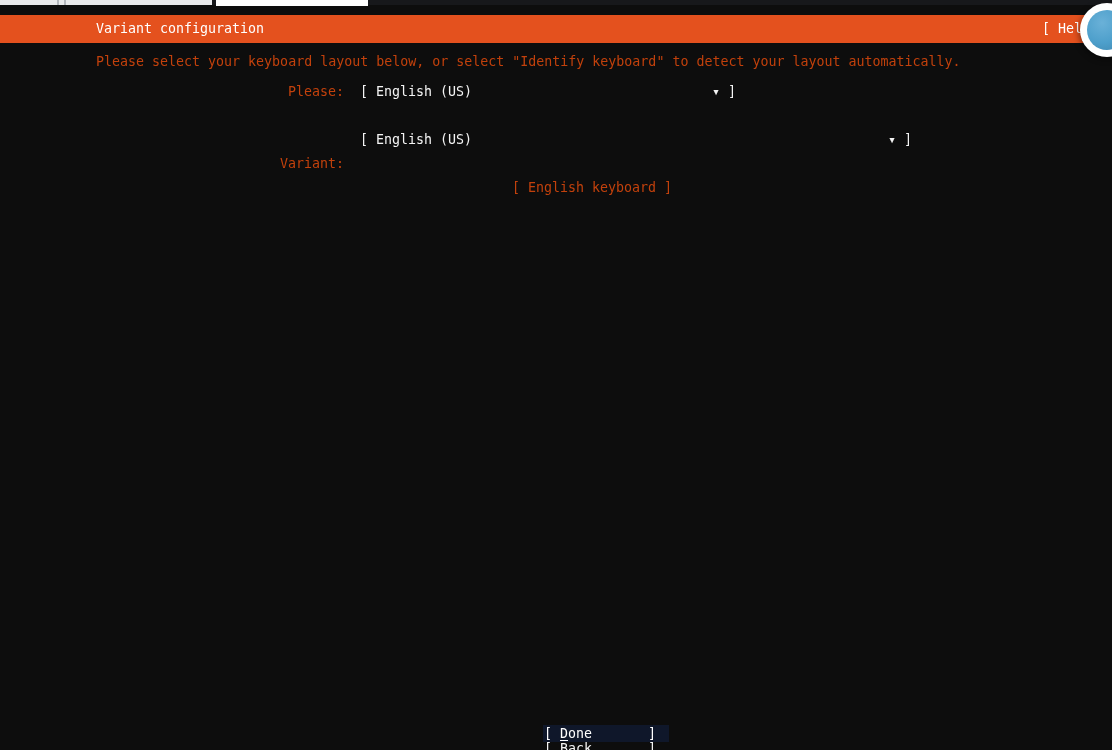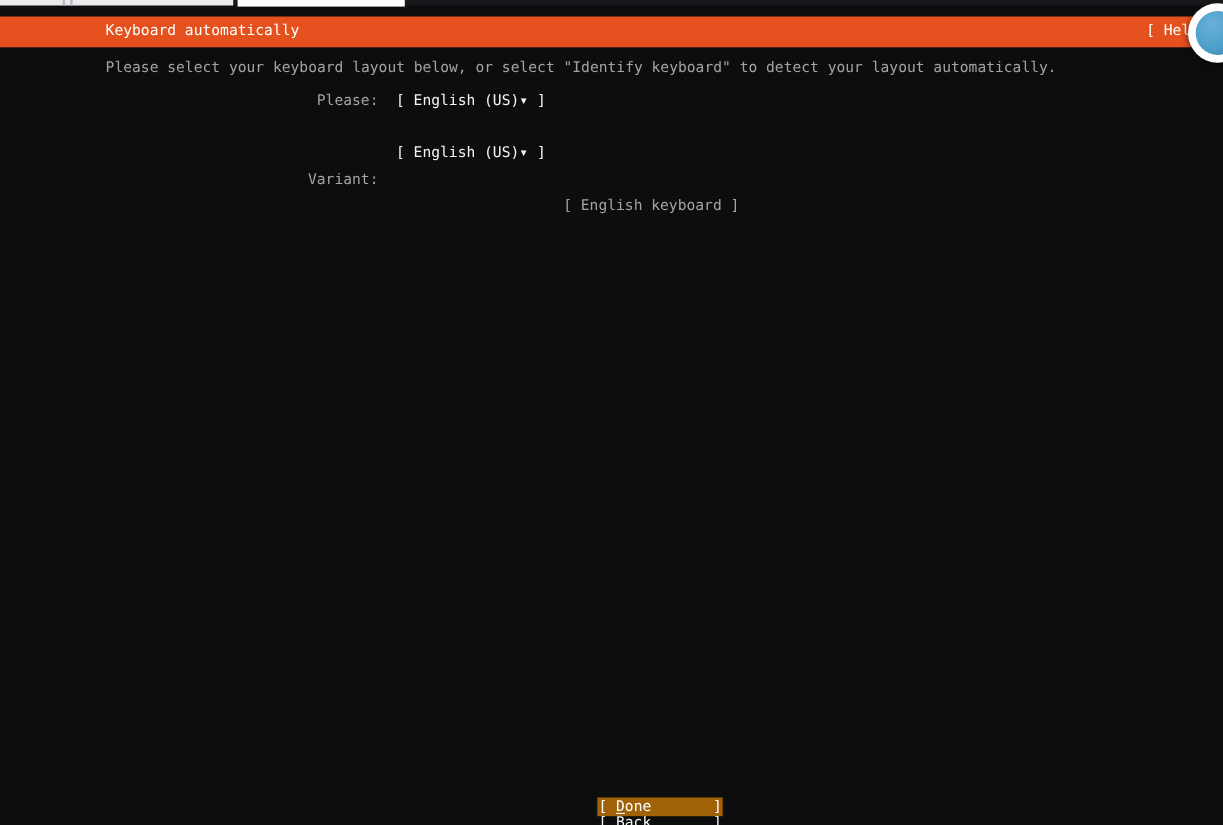--- a/index.html
+++ b/index.html
@@ -4,21 +4,21 @@
 <style>
   html,body{margin:0;padding:0;}
   body{
     width:1112px;height:750px;position:relative;overflow:hidden;
     background:#0d0d0d;
     font-family:"DejaVu Sans Mono", "Liberation Mono", monospace;
   }
   .mono{
     position:absolute;
     font-size:13.3px;line-height:16px;
-    color:#a3a3a3;white-space:pre;
+    color:#c2410c;white-space:pre;
   }
   
   #tabstrip{position:absolute;left:0;top:0;width:1112px;height:5px;background:#17181b;}
   #tabstrip .seg-gray{position:absolute;left:0;top:0;width:212px;height:5px;background:#e9eaec;}
   #tabstrip .sep{position:absolute;top:0;width:2px;height:5px;background:#b4b8bd;}
   #tabstrip .sep.a{left:57px;}
   #tabstrip .sep.b{left:64px;}
   #tabstrip .seg-white{position:absolute;left:216px;top:0;width:152px;height:6px;background:#ffffff;}
   
   #header{position:absolute;left:0;top:15px;width:1112px;height:28px;background:#e4511e;}
@@ -26,45 +26,45 @@
   #header .help{position:absolute;left:1042px;top:0;line-height:28px;font-size:13.3px;color:#ffffff;white-space:pre;cursor:pointer;}
   
   #bubble{position:absolute;left:1080px;top:3px;width:54px;height:54px;border-radius:50%;
     background:#ffffff;box-shadow:-1px 2px 6px rgba(0,0,0,0.45);}
   #bubble .inner{position:absolute;left:7px;top:7px;width:40px;height:40px;border-radius:50%;
     background:radial-gradient(circle at 38% 32%, #6ab1d8 0%, #4d9fcb 55%, #3f85ad 100%);}
   
   #intro{left:96px;top:54px;}
   #layout-label{left:288px;top:84px;}
   #variant-label{left:280px;top:132px;margin-top:24px;}
-  .select{position:absolute;display:flex;
+  .select{position:absolute;display:flex;justify-content:space-between;
     font-size:13.3px;line-height:16px;color:#f4f4f4;white-space:pre;cursor:pointer;}
   #layout-select{left:360px;top:84px;width:376px;}
   #variant-select{left:360px;top:132px;width:552px;}
   #identify-btn{left:512px;top:180px;cursor:pointer;}
   
-  #done-btn{position:absolute;left:543px;top:725px;width:114px;height:17px;
-    background:#a16207;color:#ffffff;font-size:13.3px;line-height:17px;
+  #done-btn{position:absolute;left:543px;top:725px;width:126px;height:17px;
+    background:#0f172a;color:#ffffff;font-size:13.3px;line-height:17px;
     white-space:pre;padding-left:1px;box-sizing:border-box;cursor:pointer;}
   #done-btn .accel{text-decoration:underline;text-underline-offset:2px;}
   #back-btn{position:absolute;left:544px;top:741px;height:16px;
     color:#f4f4f4;font-size:13.3px;line-height:16px;white-space:pre;cursor:pointer;}
 </style>
 </head>
 <body>
 
 <div id="tabstrip">
   <div class="seg-gray"></div>
   <div class="sep a"></div>
   <div class="sep b"></div>
   <div class="seg-white"></div>
 </div>
 
 <div id="header">
-  <span class="title">Keyboard automatically</span>
+  <span class="title">Variant configuration</span>
   <span class="help">[ Help ]</span>
 </div>
 
 <div id="bubble">
   <div class="inner"></div>
 </div>
 
 <div id="intro" class="mono">Please select your keyboard layout below, or select "Identify keyboard" to detect your layout automatically.</div>
 
 <div id="layout-label" class="mono">Please:</div>

